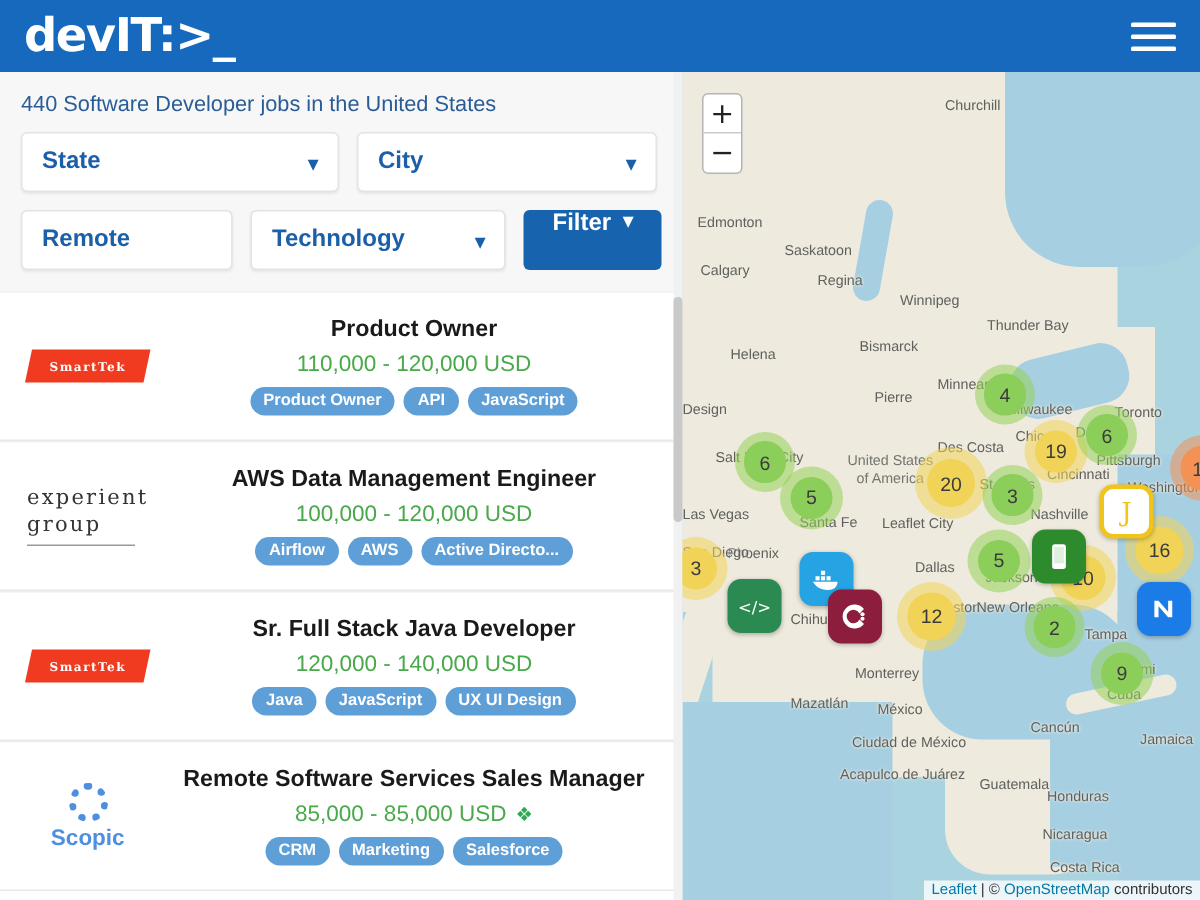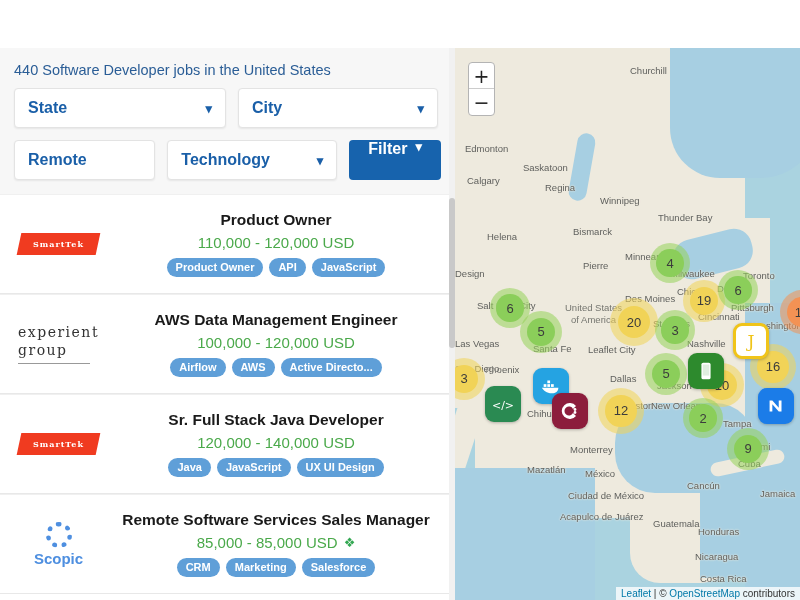--- a/index.html
+++ b/index.html
@@ -166,20 +166,30 @@
   .panel-scroll .thumb {
     position: absolute; top: 150px; left: 0; width: 6px; height: 150px;
     background: #c9c9c9; border-radius: 3px;
   }
 </style>
 </head>
 <body>
 
 <div id="app">
 
+  <div class="header">
+    <div class="logo-wrap">
+      <span class="logo-text">devIT:&gt;_</span>
+    </div>
+    <div class="hamburger">
+      <span></span>
+      <span></span>
+      <span></span>
+    </div>
+  </div>
 
   <div class="left-panel">
 
     <div class="filter-block">
       <div class="result-count">440 Software Developer jobs in the United States</div>
 
       <div class="filter-row">
         <div class="select-box sb-state">
           <span>State</span>
           <span class="chev">▾</span>
@@ -317,21 +327,21 @@
         <div class="city-label" style="left: 90px; top: 134px;">Regina</div>
         <div class="city-label" style="left: 145px; top: 147px;">Winnipeg</div>
         <div class="city-label" style="left: 203px; top: 164px;">Thunder Bay</div>
         <div class="city-label" style="left: 32px; top: 183px;">Helena</div>
         <div class="city-label" style="left: 118px; top: 178px;">Bismarck</div>
         <div class="city-label" style="left: 128px; top: 212px;">Pierre</div>
         <div class="city-label" style="left: 0px; top: 220px;">Design</div>
         <div class="city-label" style="left: 170px; top: 203px;">Minneapolis</div>
         <div class="city-label" style="left: 215px; top: 220px;">Milwaukee</div>
         <div class="city-label" style="left: 288px; top: 222px;">Toronto</div>
-        <div class="city-label" style="left: 170px; top: 245px;">Des Moines</div>
+        <div class="city-label" style="left: 170px; top: 245px;">Des Costa</div>
         <div class="city-label" style="left: 22px; top: 252px;">Salt Lake City</div>
         <div class="city-label" style="left: 222px; top: 238px;">Chicago</div>
         <div class="city-label" style="left: 262px; top: 235px;">Detroit</div>
         <div class="city-label" style="left: 276px; top: 254px;">Pittsburgh</div>
         <div class="city-label" style="left: 243px; top: 263px;">Cincinnati</div>
         <div class="city-label" style="left: 198px; top: 270px;">St. Louis</div>
         <div class="city-label" style="left: 297px; top: 272px;">Washington</div>
         <div class="city-label" style="left: 0px; top: 290px;">Las Vegas</div>
         <div class="city-label" style="left: 78px; top: 295px;">Santa Fe</div>
         <div class="city-label" style="left: 133px; top: 296px;">Leaflet City</div>

